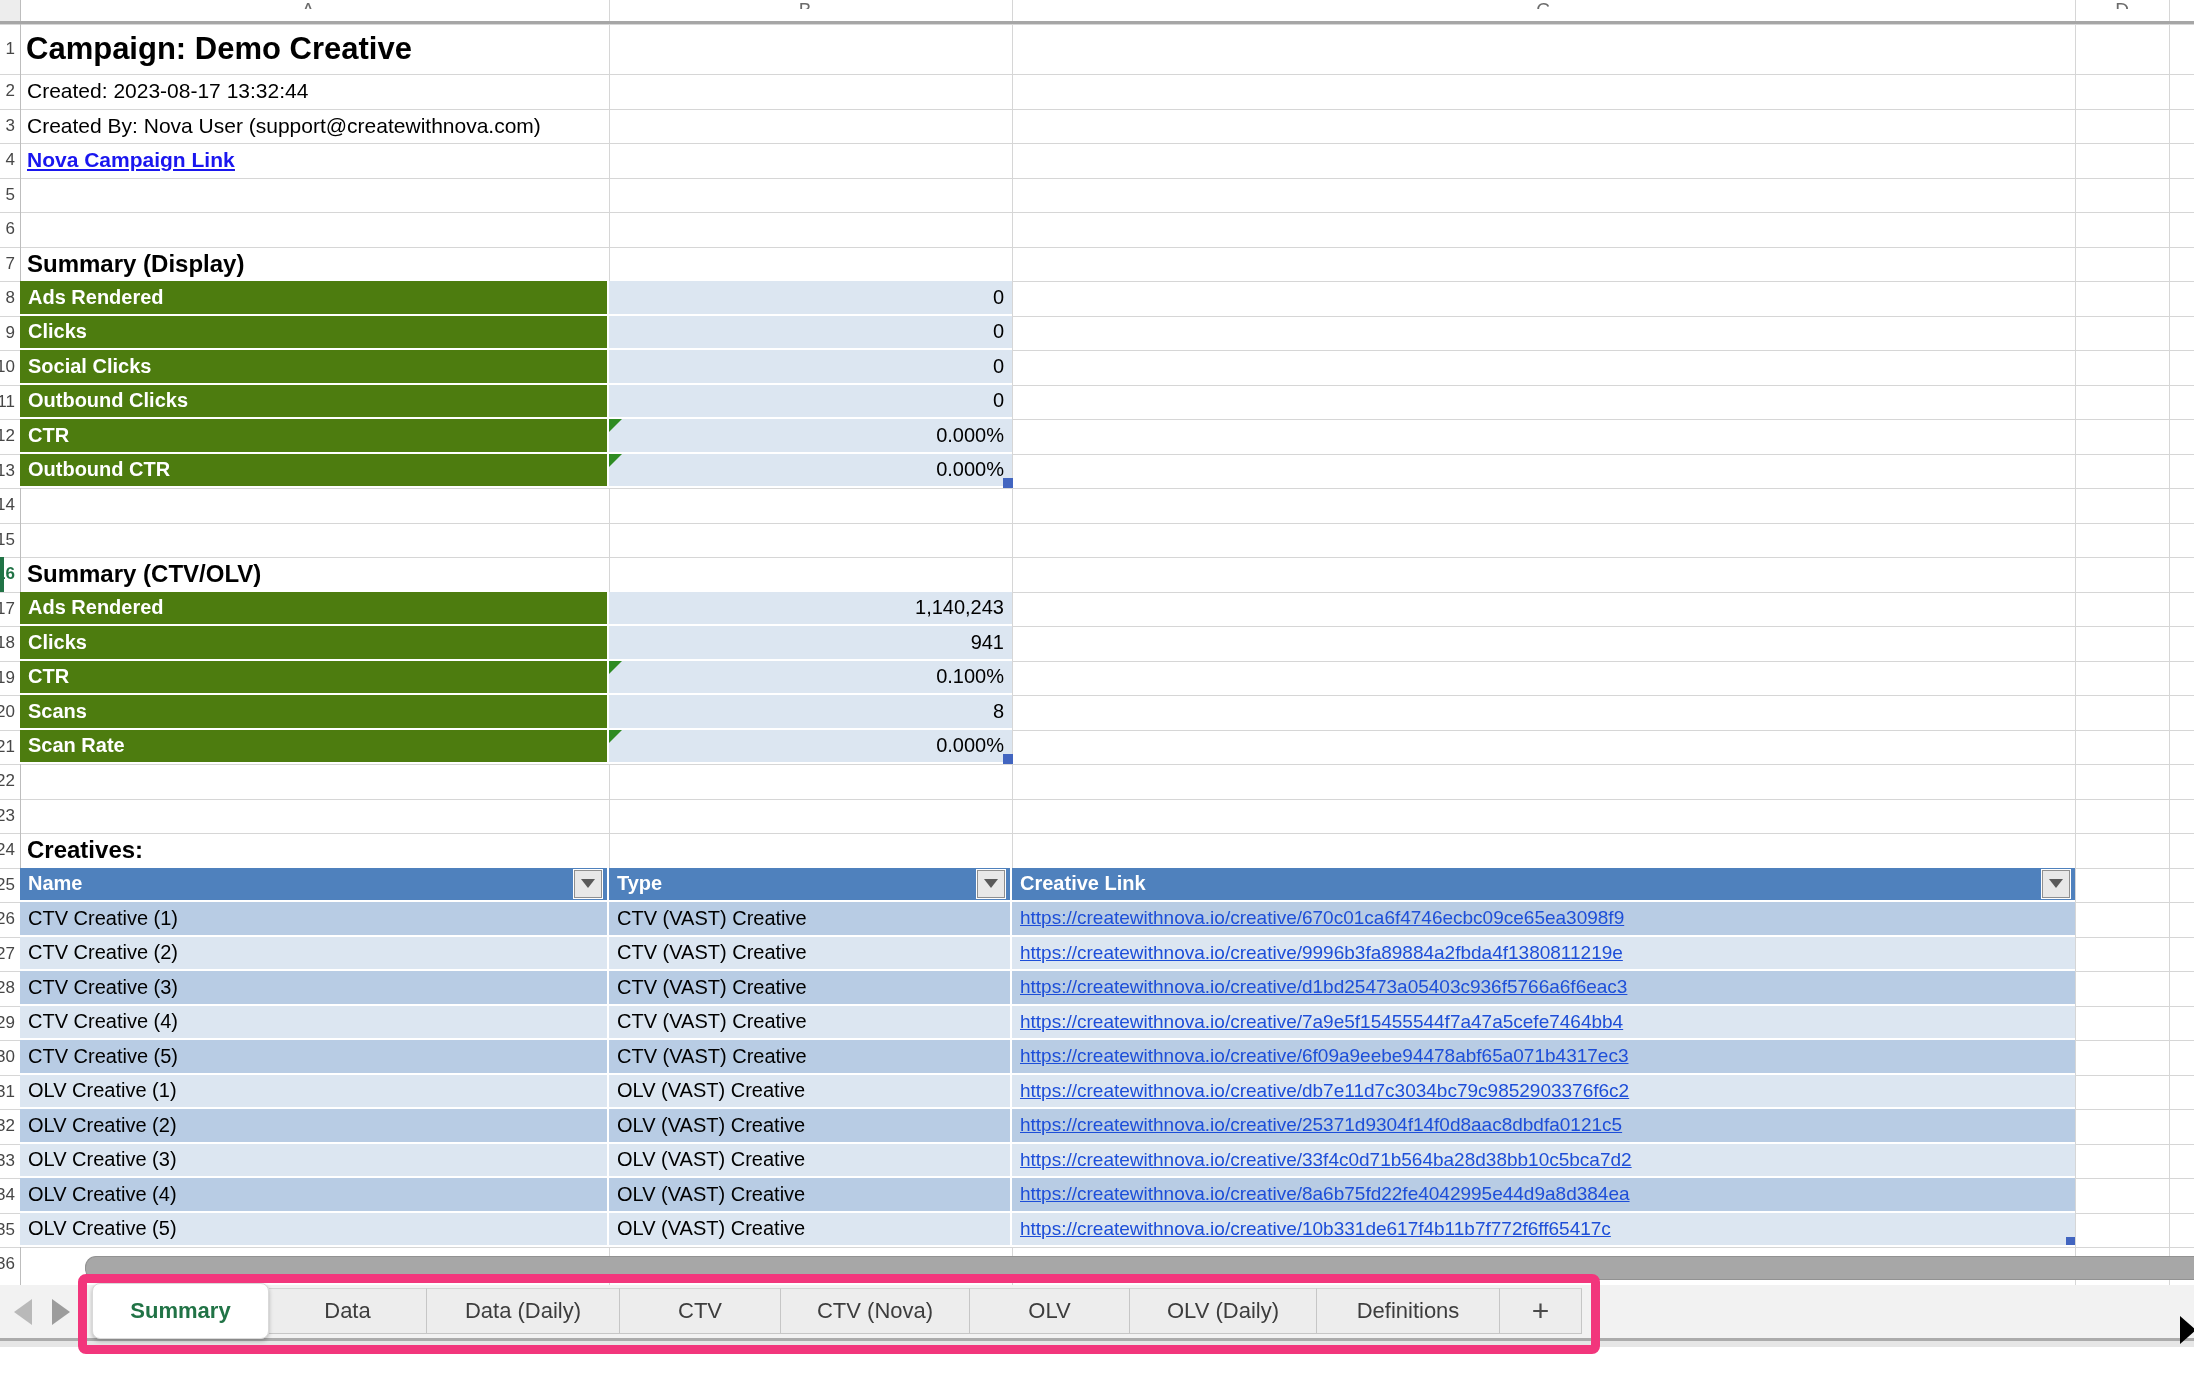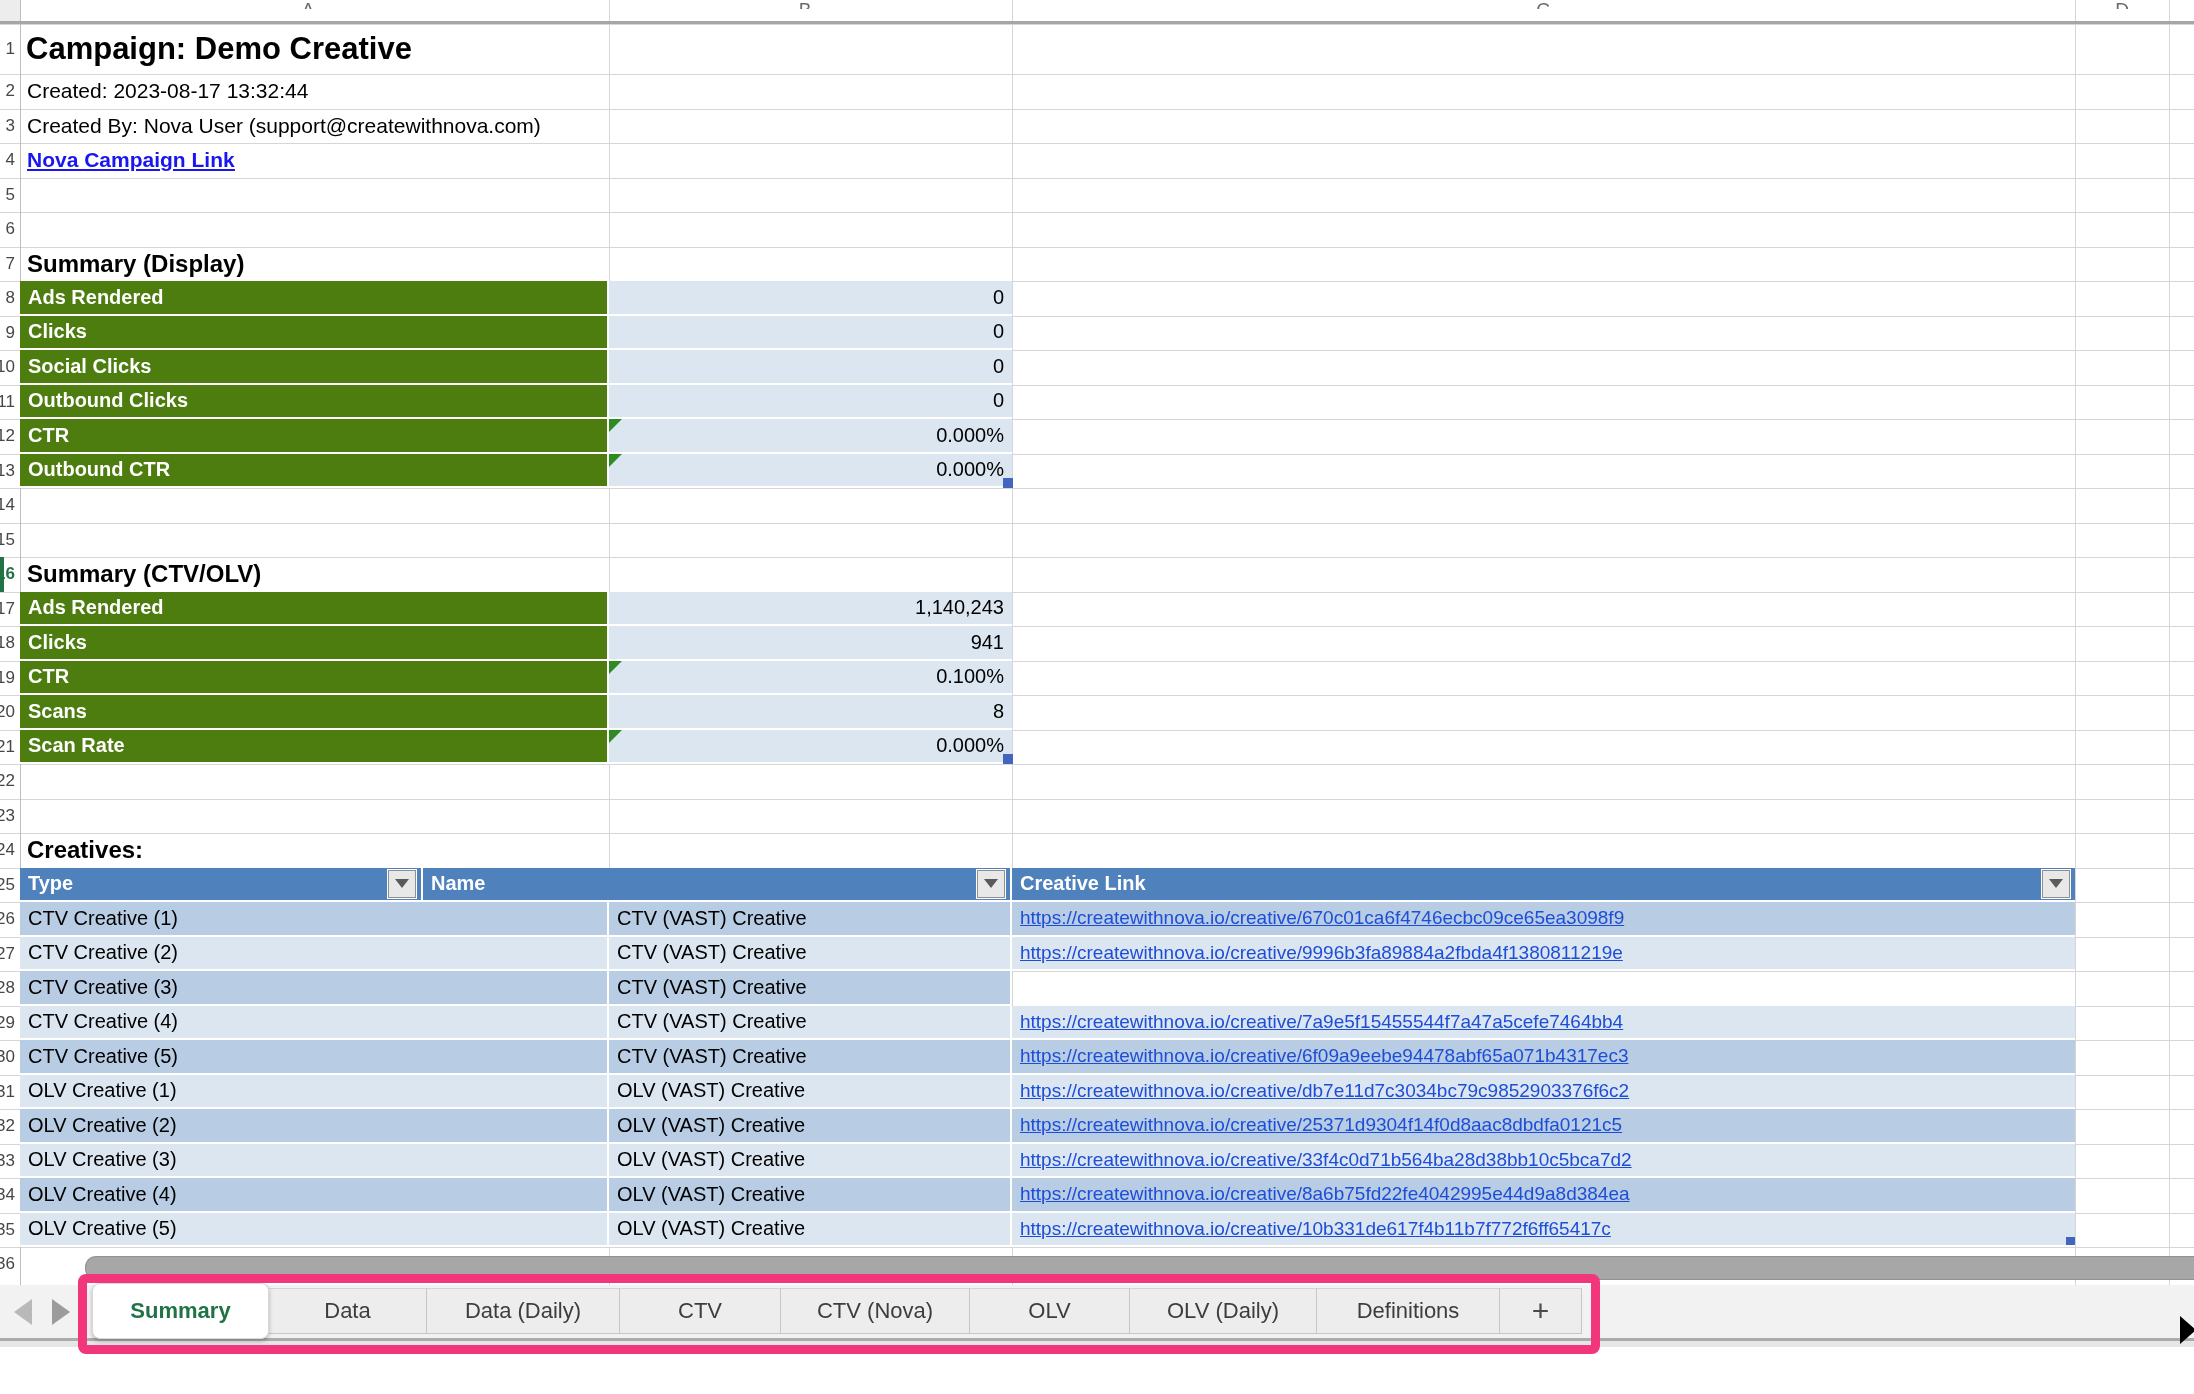--- a/index.html
+++ b/index.html
@@ -295,32 +295,32 @@
         <span class="tbl-handle"></span>
       </div>
     </div>
   </div>
 
 <div class="cellrow" style="left:20px;top:833px;width:589px;height:34.5px;">
   <span class="section-title">Creatives:</span>
 </div>
 
 <div id="creatives-header" style="top:867.5px;">
+  <div class="chead name">
+    <span>Name</span>
+    <span class="filter-btn">
+        <span class="filter-tri"></span>
+      </span>
+  </div>
   <div class="chead type">
     <span>Type</span>
     <span class="filter-btn">
         <span class="filter-tri"></span>
       </span>
   </div>
-  <div class="chead name">
-    <span>Name</span>
-    <span class="filter-btn">
-        <span class="filter-tri"></span>
-      </span>
-  </div>
   <div class="chead link">
     <span>Creative Link</span>
     <span class="filter-btn">
         <span class="filter-tri"></span>
       </span>
   </div>
 </div>
 
 <div id="creatives-body" style="top:902px;">
 
@@ -338,20 +338,24 @@
       <div class="ccell ctype light">CTV (VAST) Creative</div>
       <div class="ccell clink light">
         <a class="cell-link">https://createwithnova.io/creative/9996b3fa89884a2fbda4f1380811219e</a>
 
       </div>
     </div>
 
     <div class="crow">
       <div class="ccell cname dark">CTV Creative (3)</div>
       <div class="ccell ctype dark">CTV (VAST) Creative</div>
+      <div class="ccell clink dark">
+        <a class="cell-link">https://createwithnova.io/creative/d1bd25473a05403c936f5766a6f6eac3</a>
+
+      </div>
     </div>
 
     <div class="crow">
       <div class="ccell cname light">CTV Creative (4)</div>
       <div class="ccell ctype light">CTV (VAST) Creative</div>
       <div class="ccell clink light">
         <a class="cell-link">https://createwithnova.io/creative/7a9e5f15455544f7a47a5cefe7464bb4</a>
 
       </div>
     </div>

